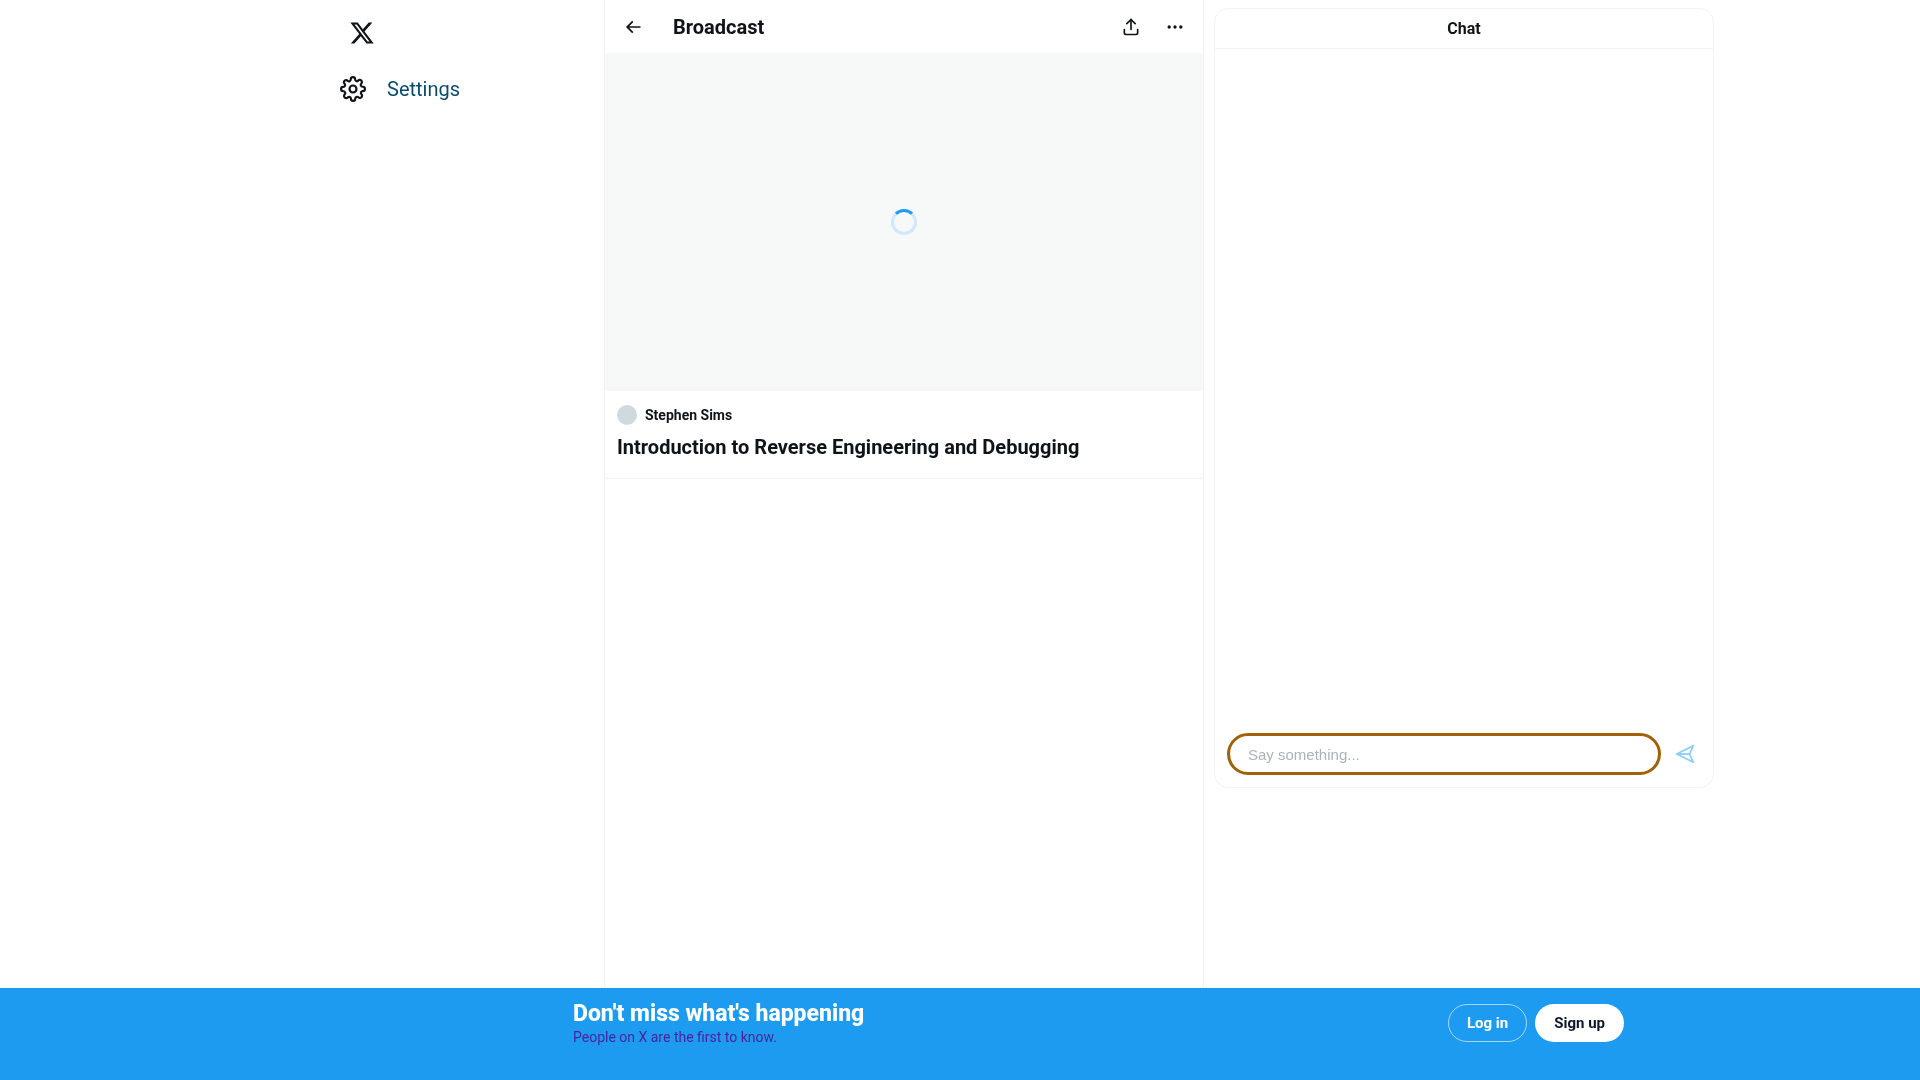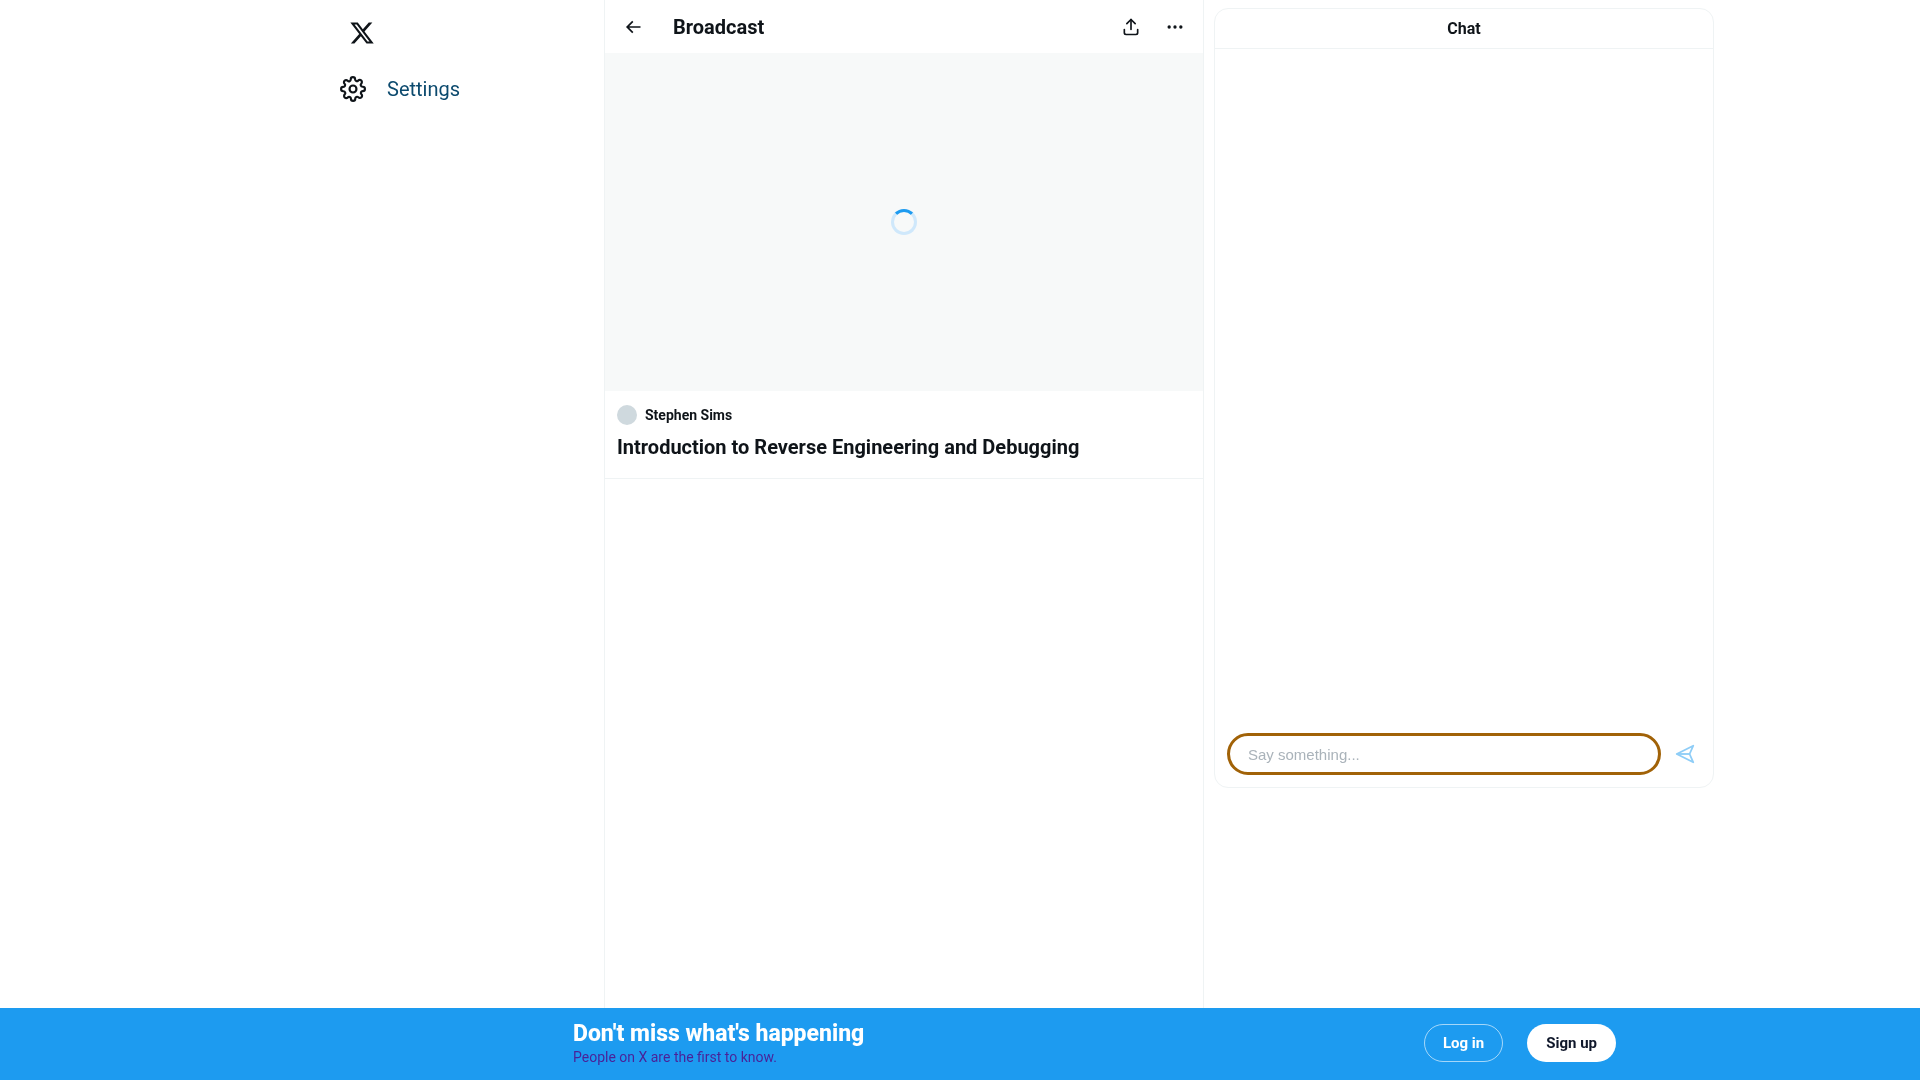--- a/index.html
+++ b/index.html
@@ -36,26 +36,26 @@
   
   .chat { position: absolute; left: 1214px; top: 8px; width: 500px; height: 780px; border: 1px solid #eff3f4; border-radius: 14px; display: flex; flex-direction: column; background: #fff; }
   .chat-header { height: 40px; display: flex; align-items: center; justify-content: center; border-bottom: 1px solid #eff3f4; font-size: 16px; font-weight: 700; }
   .chat-body { flex: 1; }
   .chat-input-row { display: flex; align-items: center; padding: 10px 12px 12px; gap: 8px; }
   .chat-input { flex: 1; height: 42px; border: 3px solid #a16207; border-radius: 9999px; padding: 0 18px; font-size: 15px; color: #536471; outline: none; background: #fff; }
   .chat-input::placeholder { color: #aab3ba; }
   .send-btn { width: 32px; height: 32px; display: flex; align-items: center; justify-content: center; cursor: pointer; }
 
   
-  .banner { position: absolute; left: 0; right: 0; bottom: 0; height: 72px; background: #1d9bf0; color: #fff; display: flex; align-items: center; }
+  .banner { position: absolute; left: 0; right: 0; bottom: 0; height: 92px; background: #1d9bf0; color: #fff; display: flex; align-items: center; }
   .banner-inner { position: relative; width: 100%; height: 100%; }
   .banner-text { position: absolute; left: 573px; top: 12px; }
   .banner-title { font-size: 23px; font-weight: 800; }
   .banner-sub { font-size: 14px; margin-top: 2px; color: #4c1d95; opacity: 0.96; }
-  .banner-actions { position: absolute; right: 304px; top: 16px; display: flex; gap: 24px; }
+  .banner-actions { position: absolute; right: 296px; top: 16px; display: flex; gap: 8px; }
   .btn { height: 38px; padding: 0 18px; border-radius: 9999px; font-size: 15px; font-weight: 700; display: flex; align-items: center; justify-content: center; cursor: pointer; border: 1px solid transparent; }
   .btn-login { background: transparent; color: #fff; border-color: rgba(255,255,255,0.6); }
   .btn-signup { background: #fff; color: #0f172a; }
 
   svg { display: block; }
 </style>
 </head>
 <body>
 
 <div class="app">

